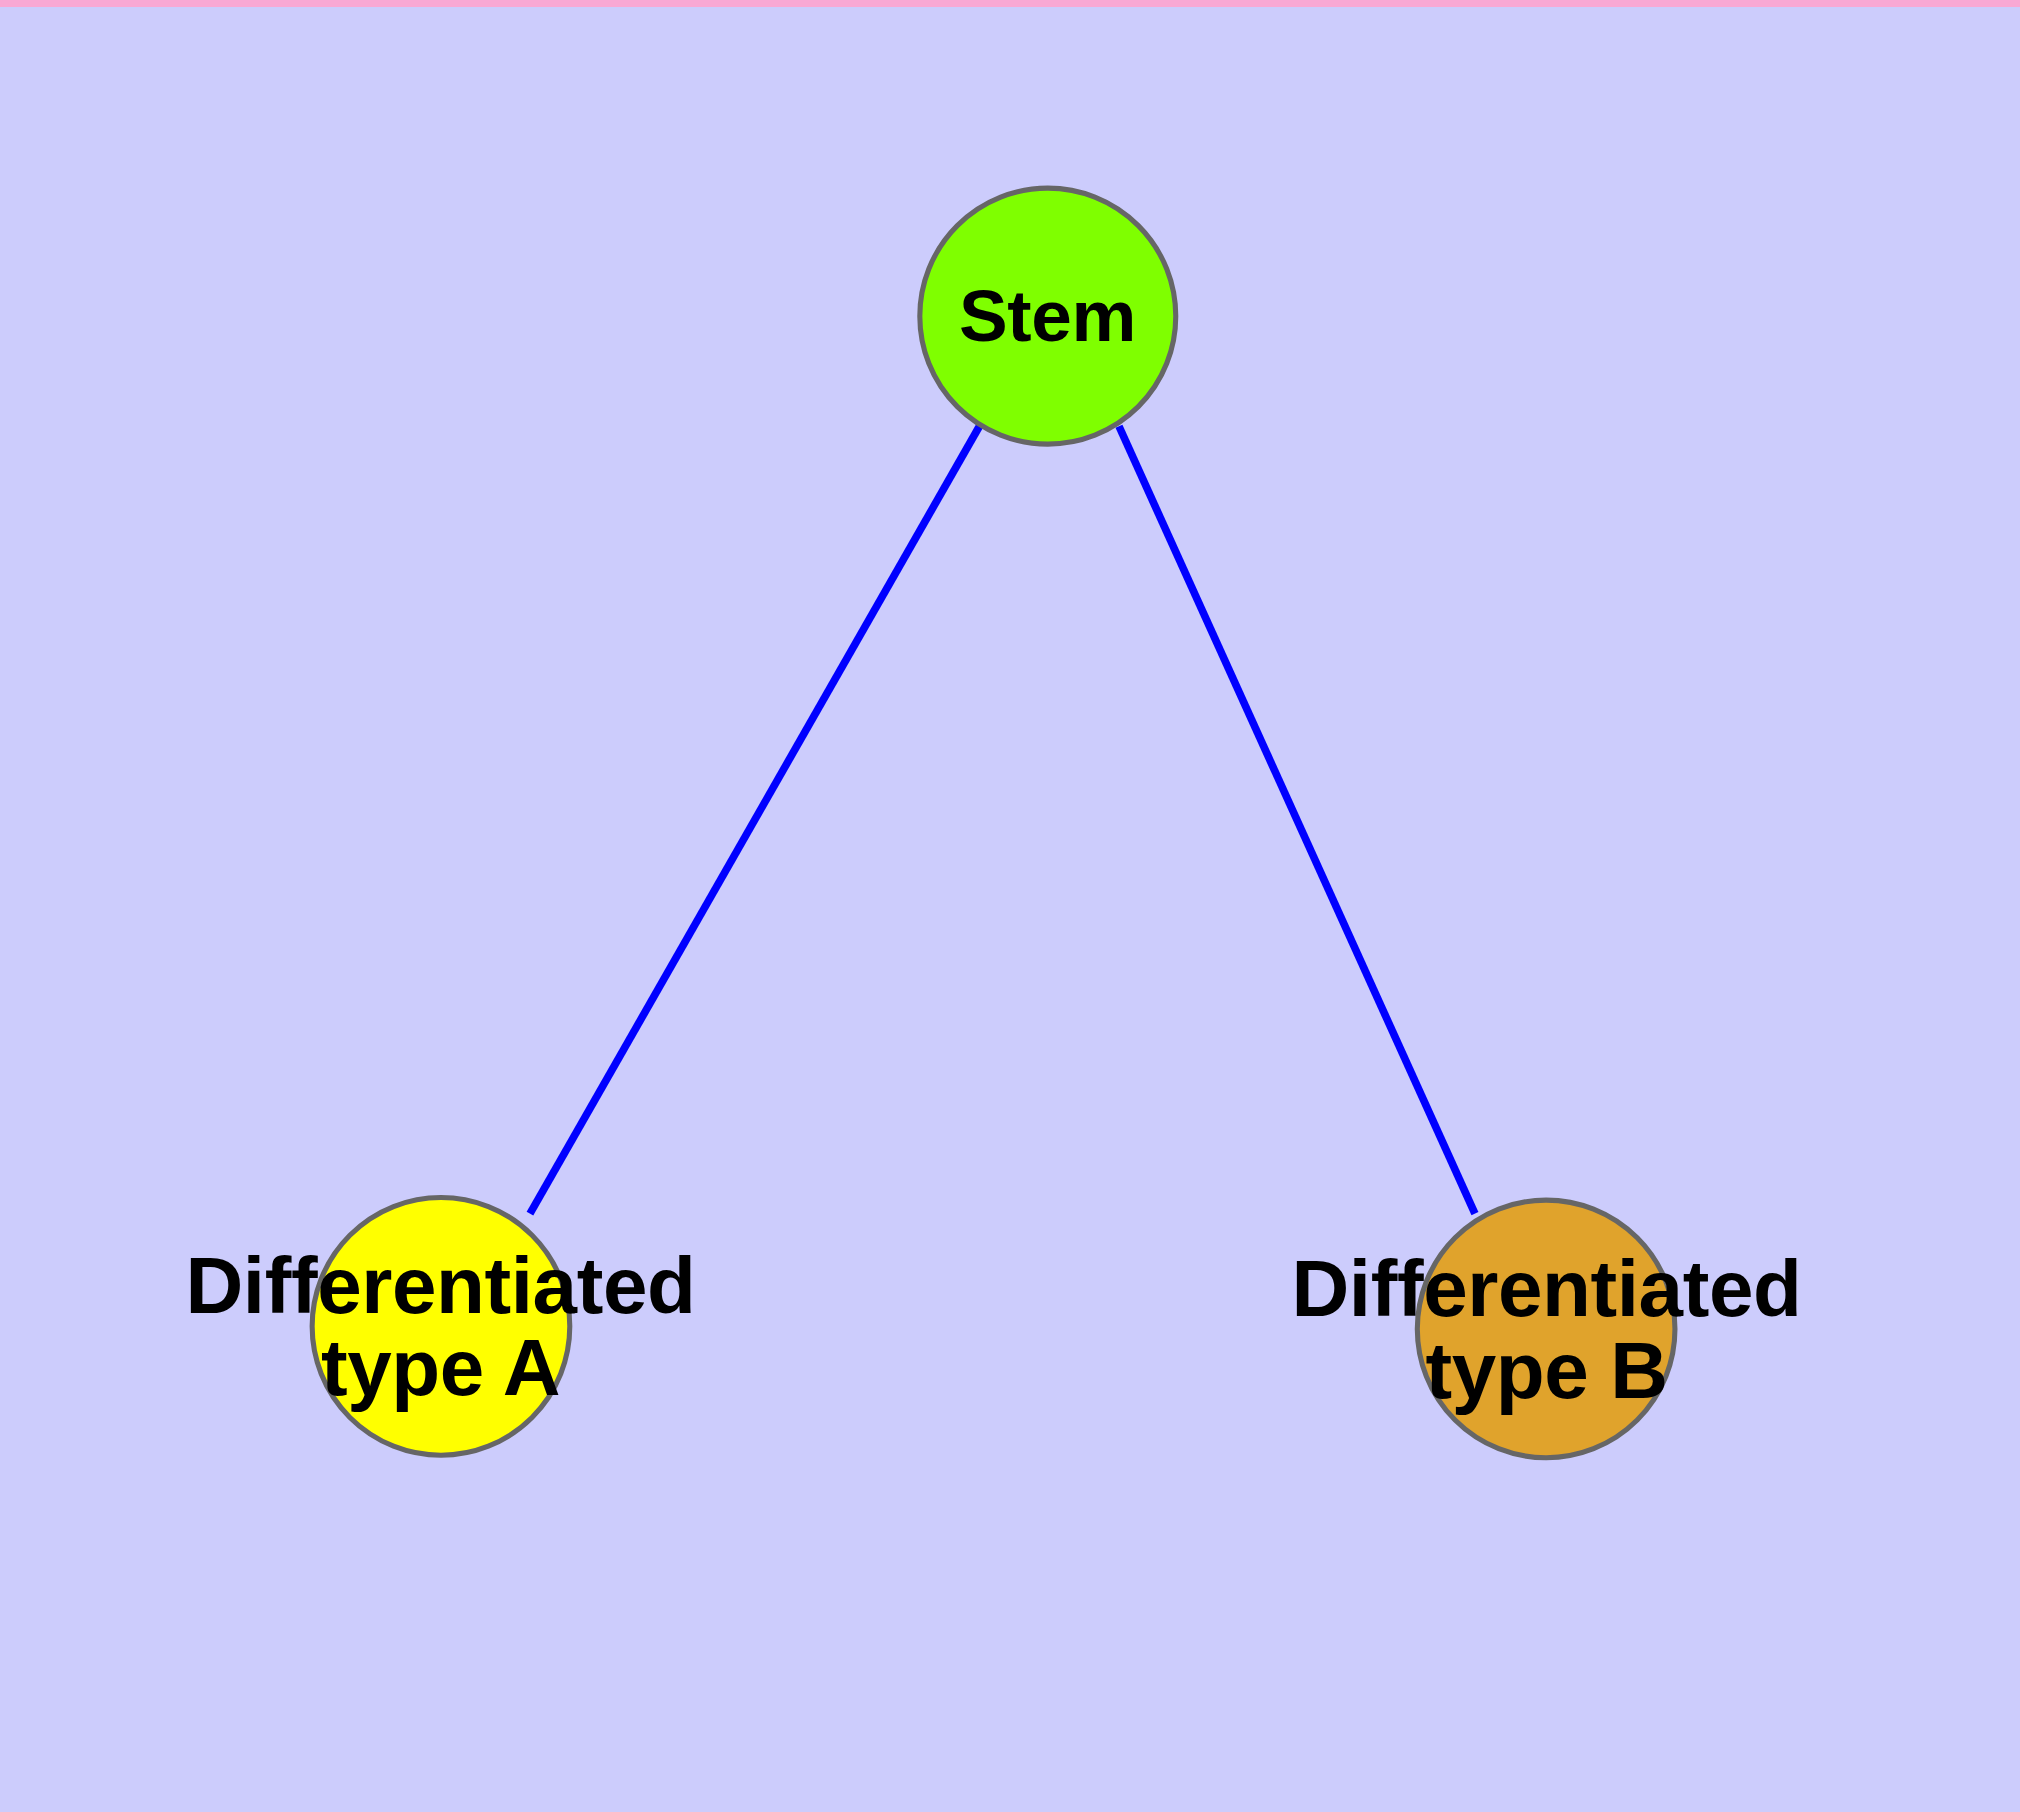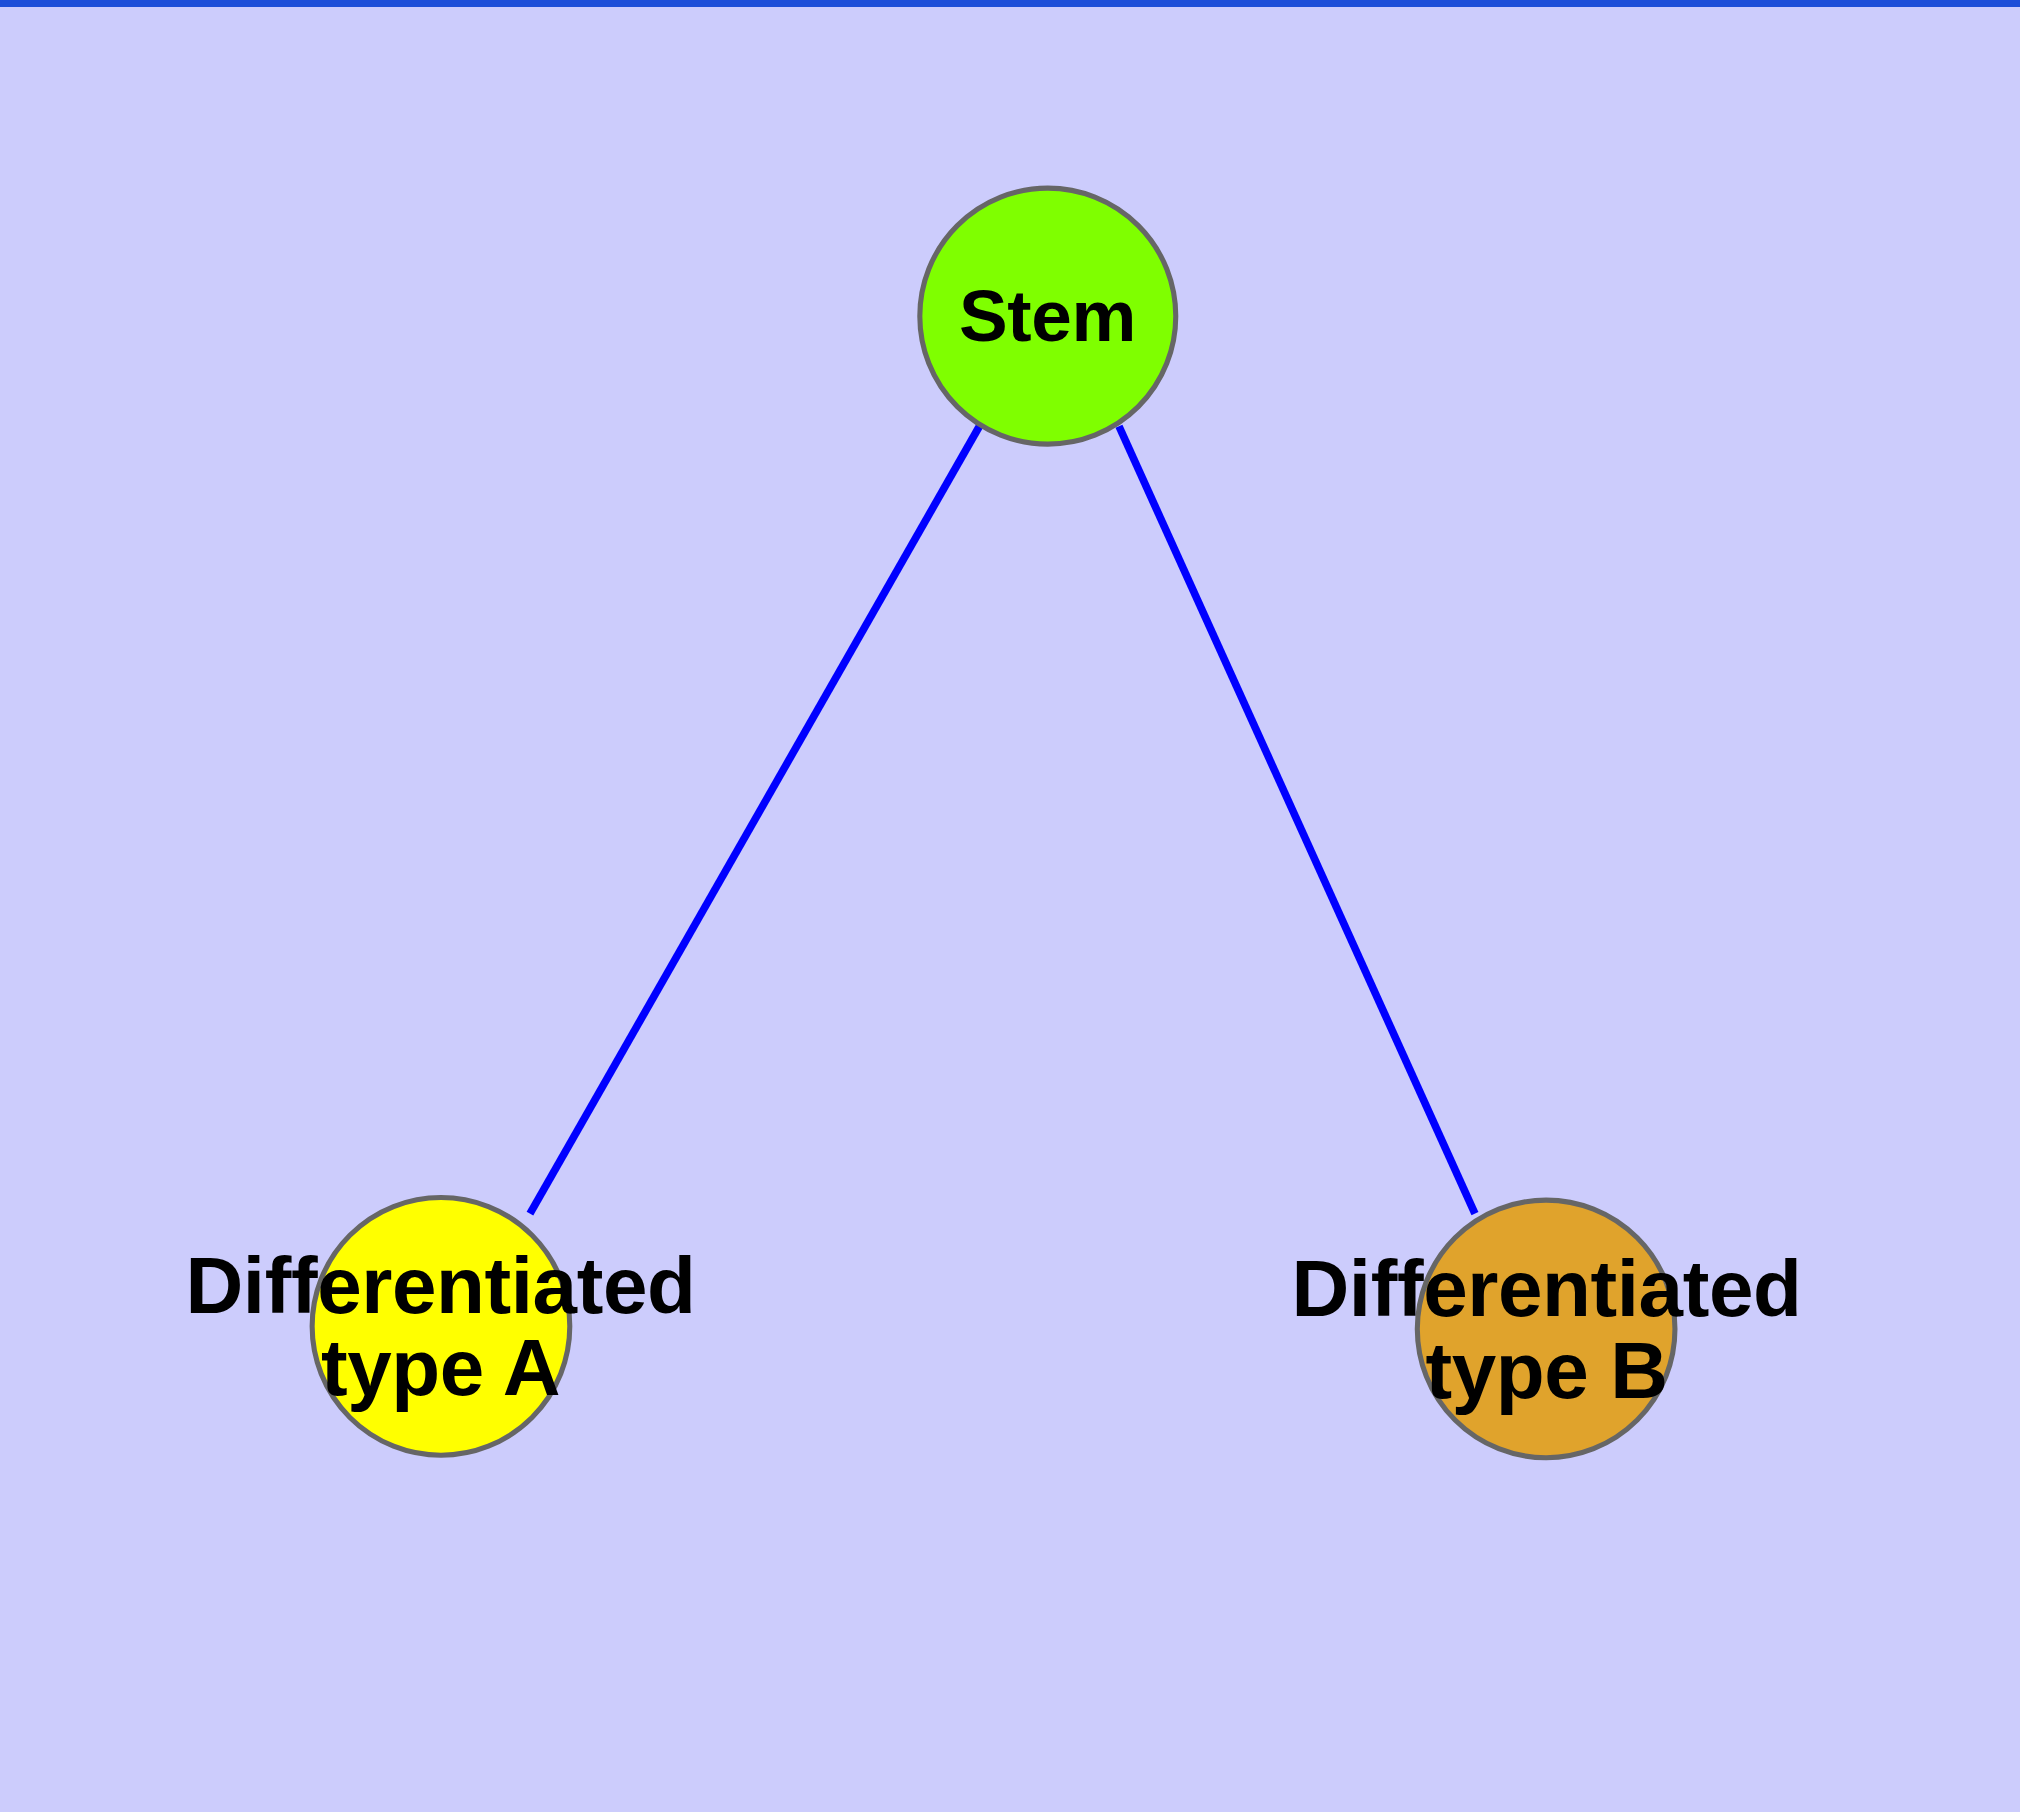--- a/index.html
+++ b/index.html
@@ -44,21 +44,21 @@
   .label-stem {
     font-size: 73px;
   }
   .label-leaf {
     font-size: 80px;
   }
 </style>
 </head>
 <body style="background: rgb(255, 255, 255);">
 
-<div id="stage" style="background: #1d4ed8;">
+<div id="stage" style="background: #f9a8d4;">
 
   <div id="canvas-bg" style="background: rgb(204, 204, 252);"></div>
 
   <svg id="graph-svg" viewBox="0 0 2384 2138" xmlns="http://www.w3.org/2000/svg">
 
     <g>
       <line stroke-linecap="butt" x1="1157" y1="500" x2="625" y2="1432" stroke="#0000ff" stroke-width="9"></line>
       <line stroke-linecap="butt" x1="1320" y1="503" x2="1740" y2="1432" stroke="#0000ff" stroke-width="9"></line>
     </g>
 

